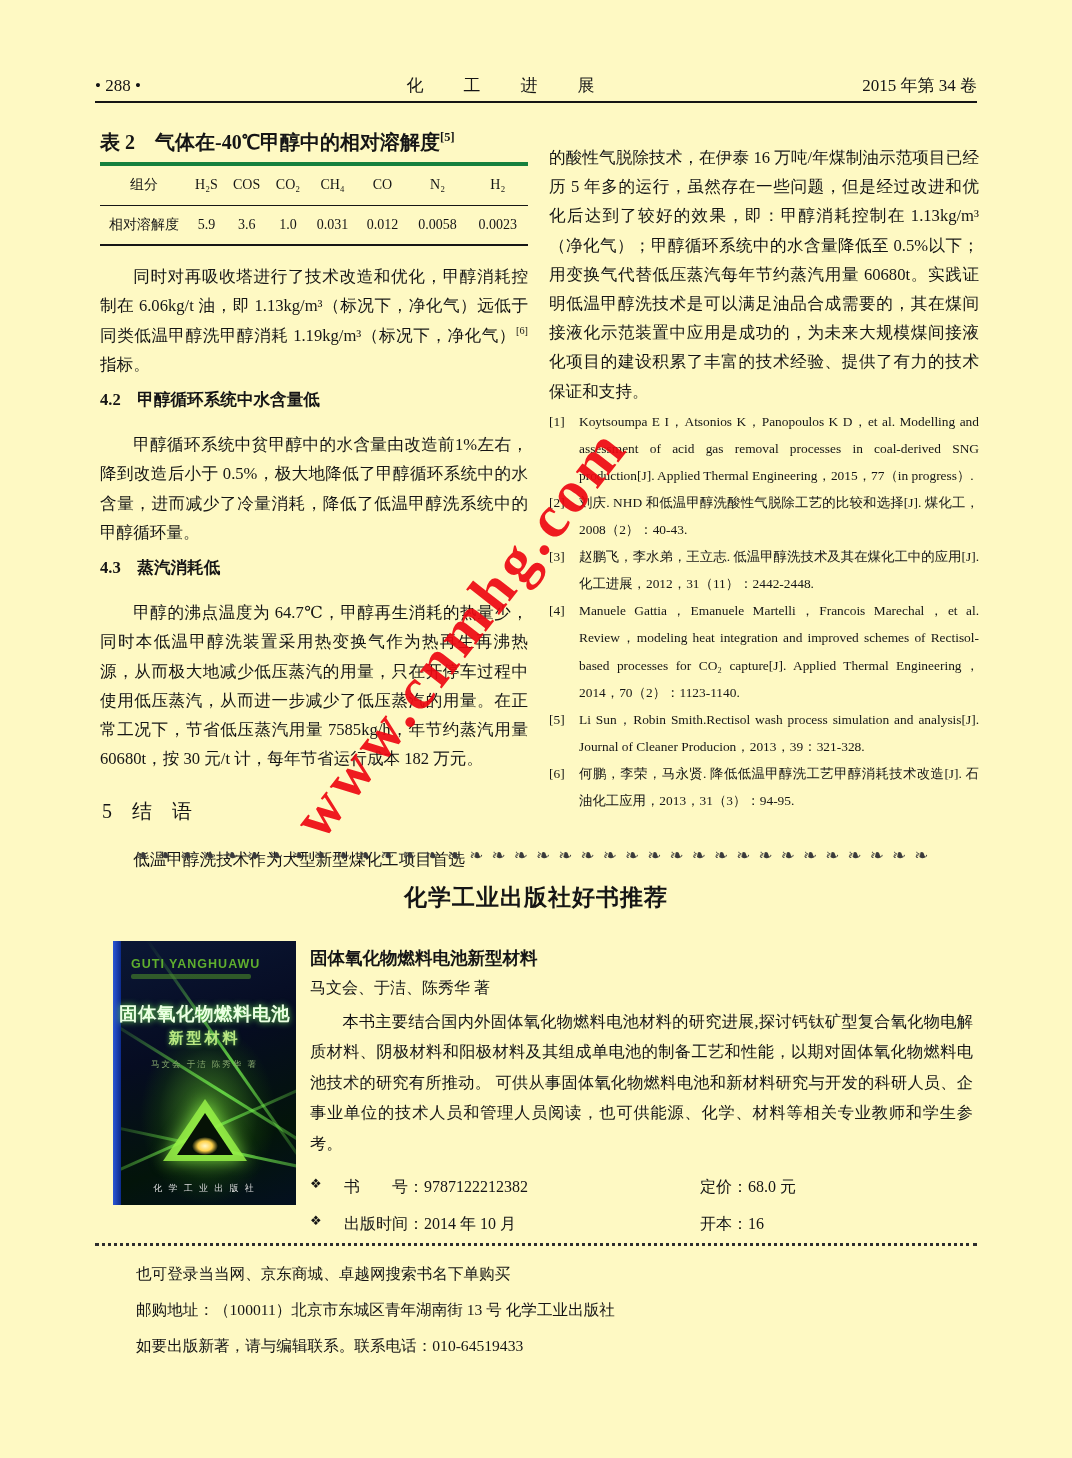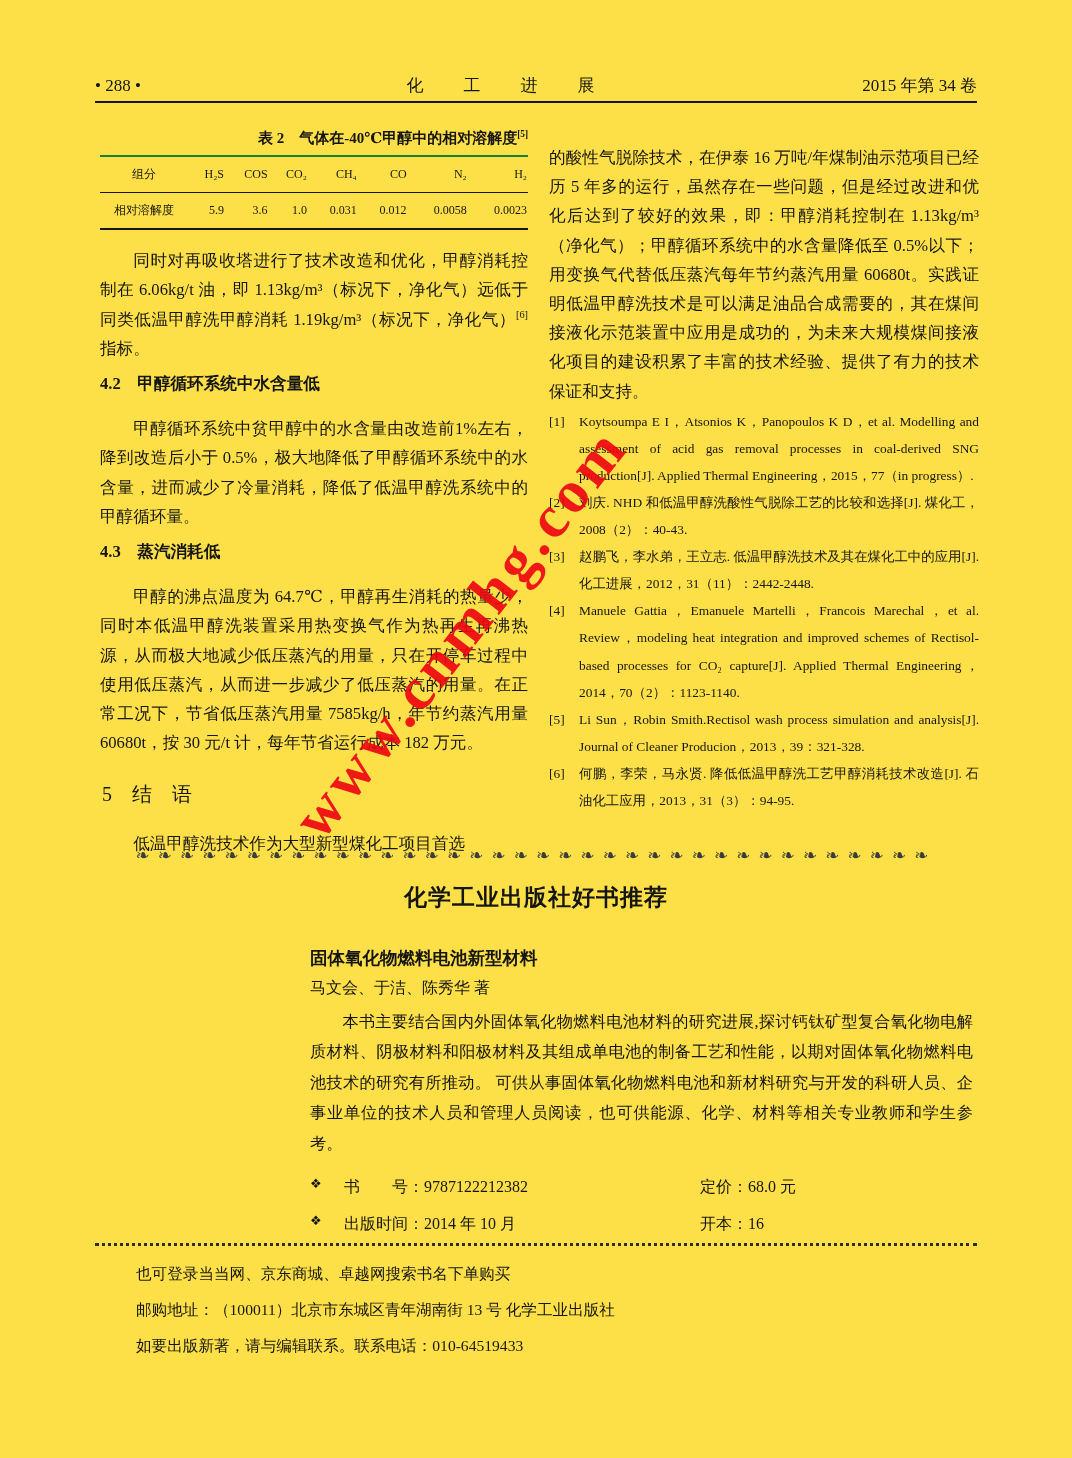--- a/index.html
+++ b/index.html
@@ -1,17 +1,17 @@
 <!DOCTYPE html>
 <html><head>
 <meta charset="utf-8">
 <style>
   html,body{margin:0;padding:0;background:#ffffff;}
   .page{
-    position:relative; width:1072px; height:1458px; background:#fde047;
+    position:relative; width:1072px; height:1458px; background:#fef9c3;
     font-family:"Liberation Serif","DejaVu Serif",serif;
     color:#151515; overflow:hidden;
   }
   
   .hdr{position:absolute; left:95px; right:95px; top:74px;
        display:flex; justify-content:space-between; align-items:baseline;
        font-size:17px;}
   .hdr .mid{letter-spacing:2px;}
   .hdr-rule{position:absolute; left:95px; right:95px; top:101px; height:2px; background:#161616;}
 
@@ -19,24 +19,24 @@
   .col{position:absolute; top:122px; font-size:16.6px; line-height:1.76; text-align:justify;}
   .col-left{left:100px;  width:428px;}
   .col-right{left:549px; width:430px; top:127px;}
   .para{margin:16px 0 2px 0;}
   .indent{text-indent:2em;}
   .subhead{font-weight:bold; margin:6px 0 2px 0;}
   .bighead{font-size:20px; margin:20px 0 14px 2px;}
   .sup{vertical-align:super; font-size:0.62em; line-height:0;}
 
   
-  .tbl-cap{text-align:right; font-weight:bold; font-size:15px; margin:6px 0 6px 0; line-height:1.4;}
-  table.solub{width:100%; border-collapse:collapse; font-size:12px;
-              border-top:2px solid #15803d; border-bottom:2px solid #161616;}
-  table.solub th, table.solub td{font-weight:normal; padding:7px 1px; text-align:right; white-space:nowrap;}
+  .tbl-cap{text-align:left; font-weight:bold; font-size:20px; margin:6px 0 6px 0; line-height:1.4;font-family:Liberation Serif, serif;}
+  table.solub{width:100%; border-collapse:collapse; font-size:14px;
+              border-top:4px solid #15803d; border-bottom:2px solid #161616;}
+  table.solub th, table.solub td{font-weight:normal; padding:7px 1px; text-align:center; white-space:nowrap;}
   table.solub thead tr{border-bottom:1px solid #161616;}
   table.solub .first{text-align:center; width:86px;}
 
   
   .ref-head{text-align:center; font-weight:bold; font-size:17px; letter-spacing:2px; margin:16px 0 12px 0;}
   .refs{font-size:13.4px; line-height:2.02; text-align:justify;}
   .ref{display:flex; margin-bottom:0;}
   .ref .n{flex:0 0 30px;}
   .ref .t{flex:1;}
 
@@ -183,20 +183,36 @@
         </div>
     </div>
   </div>
 
   <div class="wm" id="wm" style="color: rgb(238, 8, 18);">www.cnmhg.com</div>
 
   <div class="orn">❧❧❧❧❧❧❧❧❧❧❧❧❧❧❧❧❧❧❧❧❧❧❧❧❧❧❧❧❧❧❧❧❧❧❧❧</div>
 
   <div class="promo-title">化学工业出版社好书推荐</div>
 
+  <div class="cover">
+    <div class="ray r1"></div>
+    <div class="ray r2"></div>
+    <div class="ray r3"></div>
+    <div class="ray r4"></div>
+    <div class="spine"></div>
+    <div class="pinyin">GUTI YANGHUAWU</div>
+    <div class="pysub"></div>
+    <div class="t1">固体氧化物燃料电池</div>
+    <div class="t2">新型材料</div>
+    <div class="auth">马文会  于洁  陈秀华  著</div>
+    <div class="tri"></div>
+    <div class="tri-in"></div>
+    <div class="core"></div>
+    <div class="pub">化 学 工 业 出 版 社</div>
+  </div>
 
   <div class="binfo">
     <p class="btitle">固体氧化物燃料电池新型材料</p>
     <p class="bauth">马文会、于洁、陈秀华 著</p>
     <p class="bdesc">本书主要结合国内外固体氧化物燃料电池材料的研究进展,探讨钙钛矿型复合氧化物电解质材料、阴极材料和阳极材料及其组成单电池的制备工艺和性能，以期对固体氧化物燃料电池技术的研究有所推动。 可供从事固体氧化物燃料电池和新材料研究与开发的科研人员、企事业单位的技术人员和管理人员阅读，也可供能源、化学、材料等相关专业教师和学生参考。</p>
     <div class="bullets">
       <div class="brow">
         <span class="bullet">❖</span>
         <span class="l">书　　号：9787122212382</span>
         <span class="r">定价：68.0 元</span>

